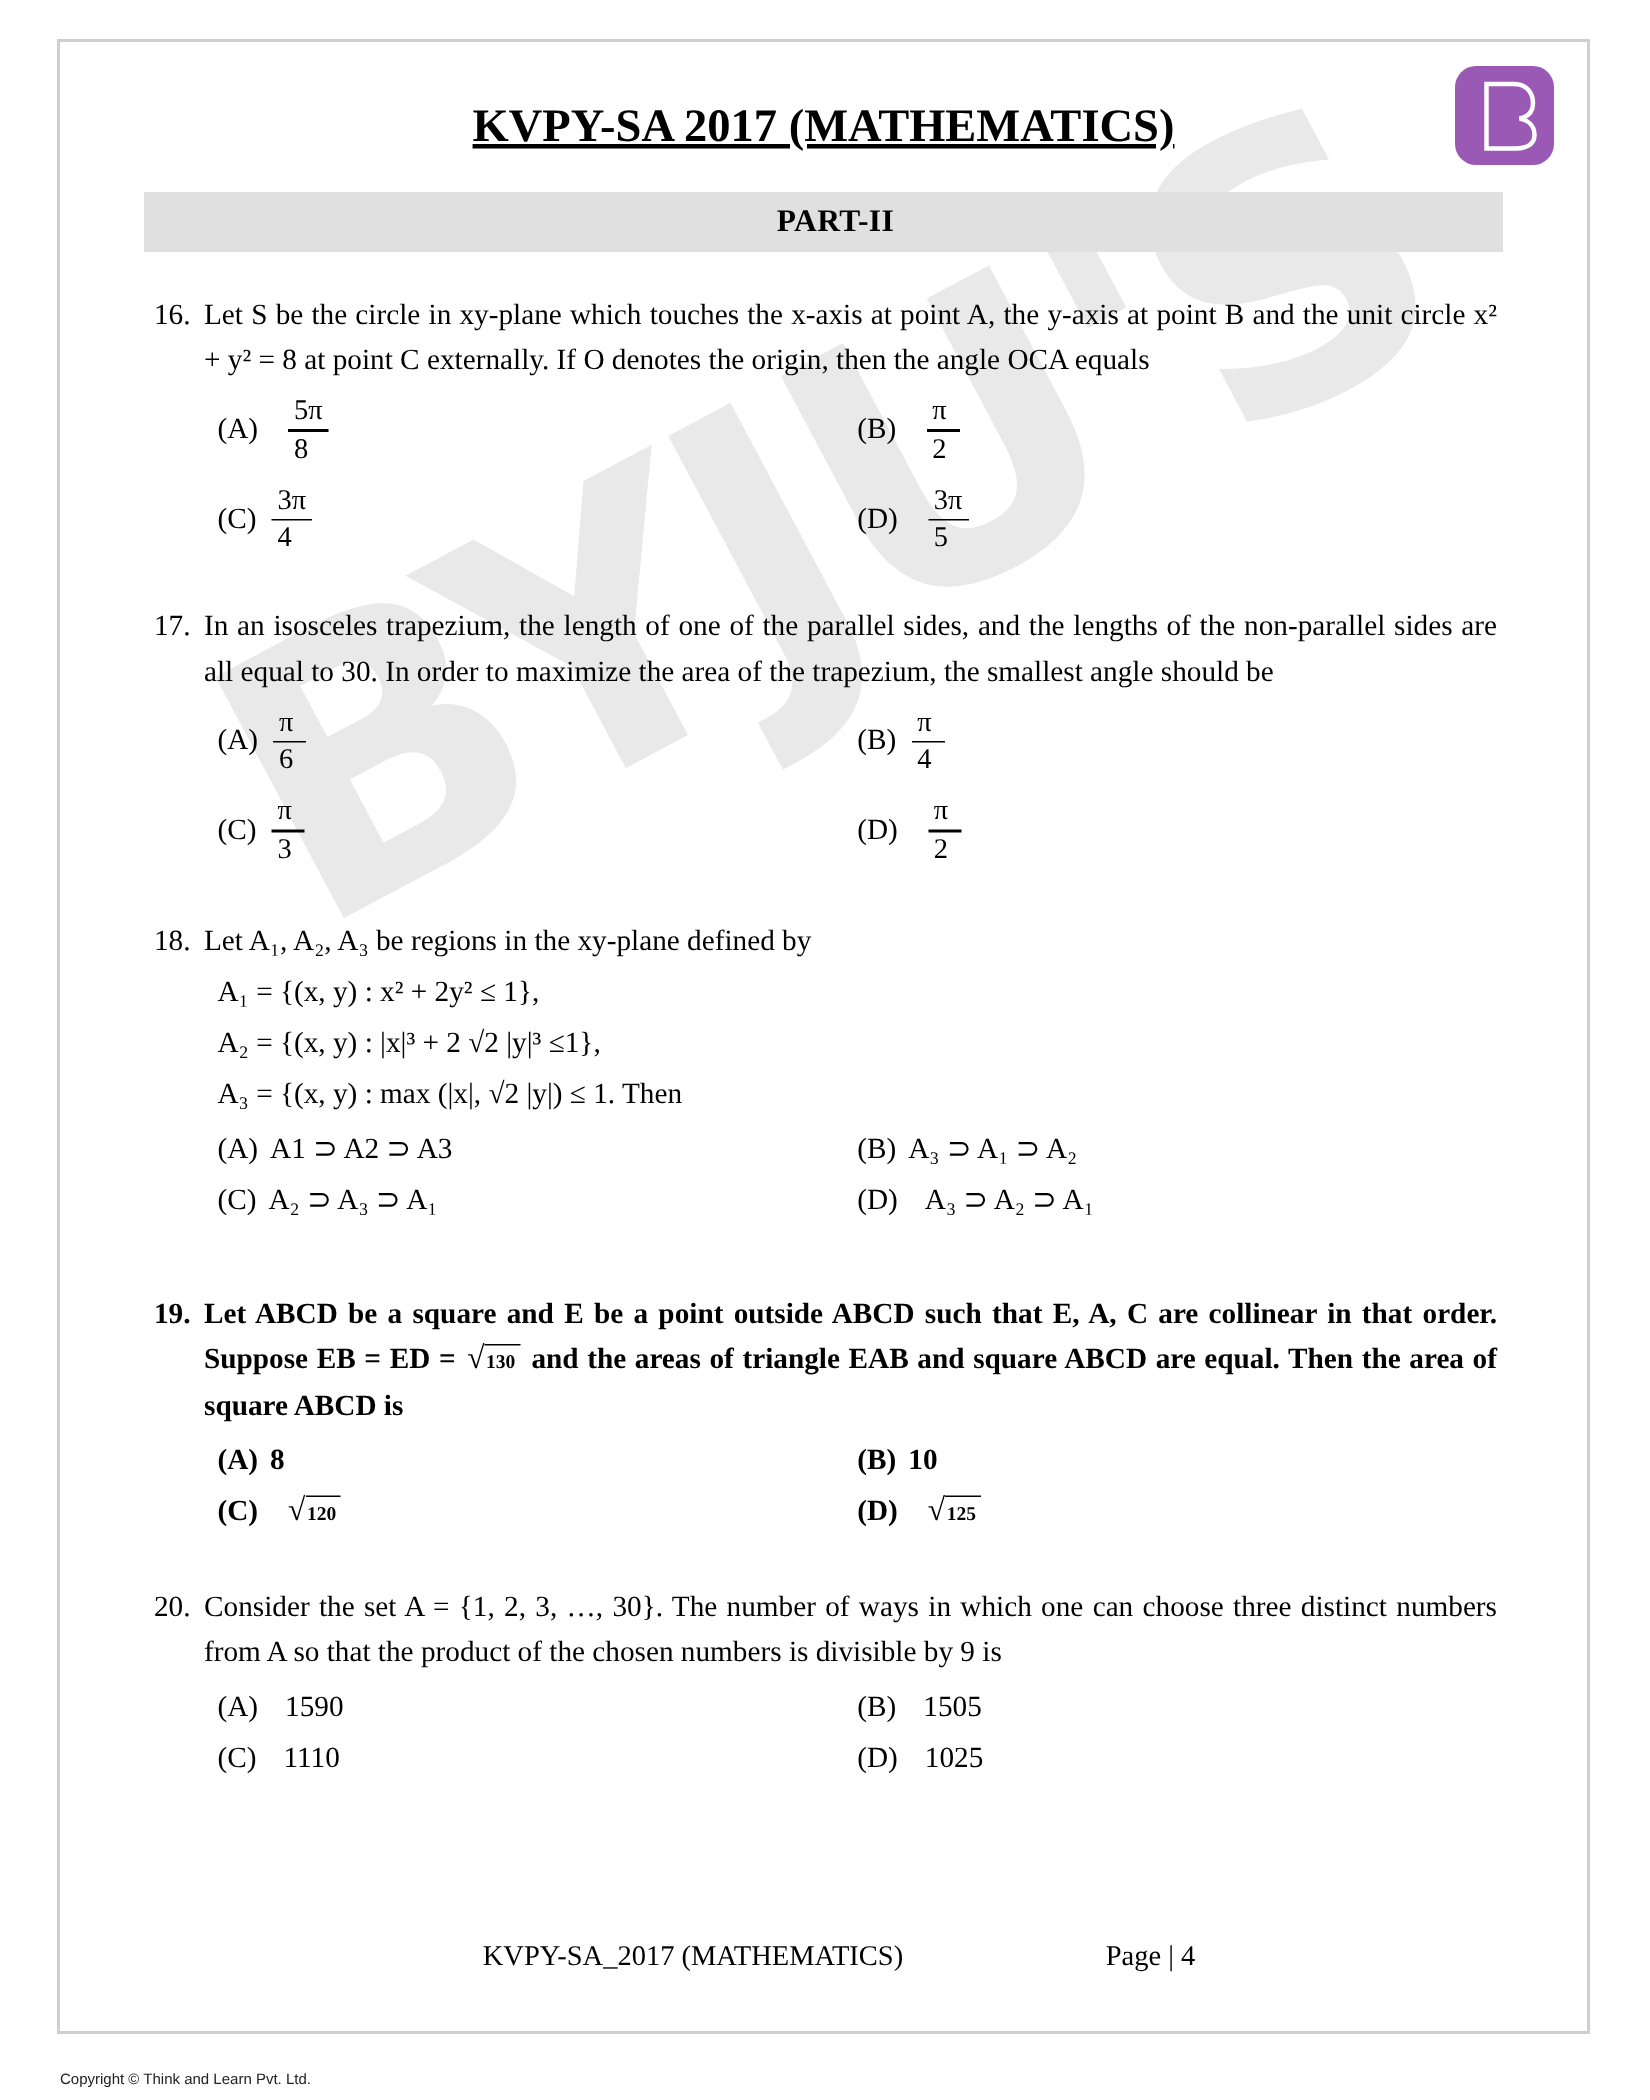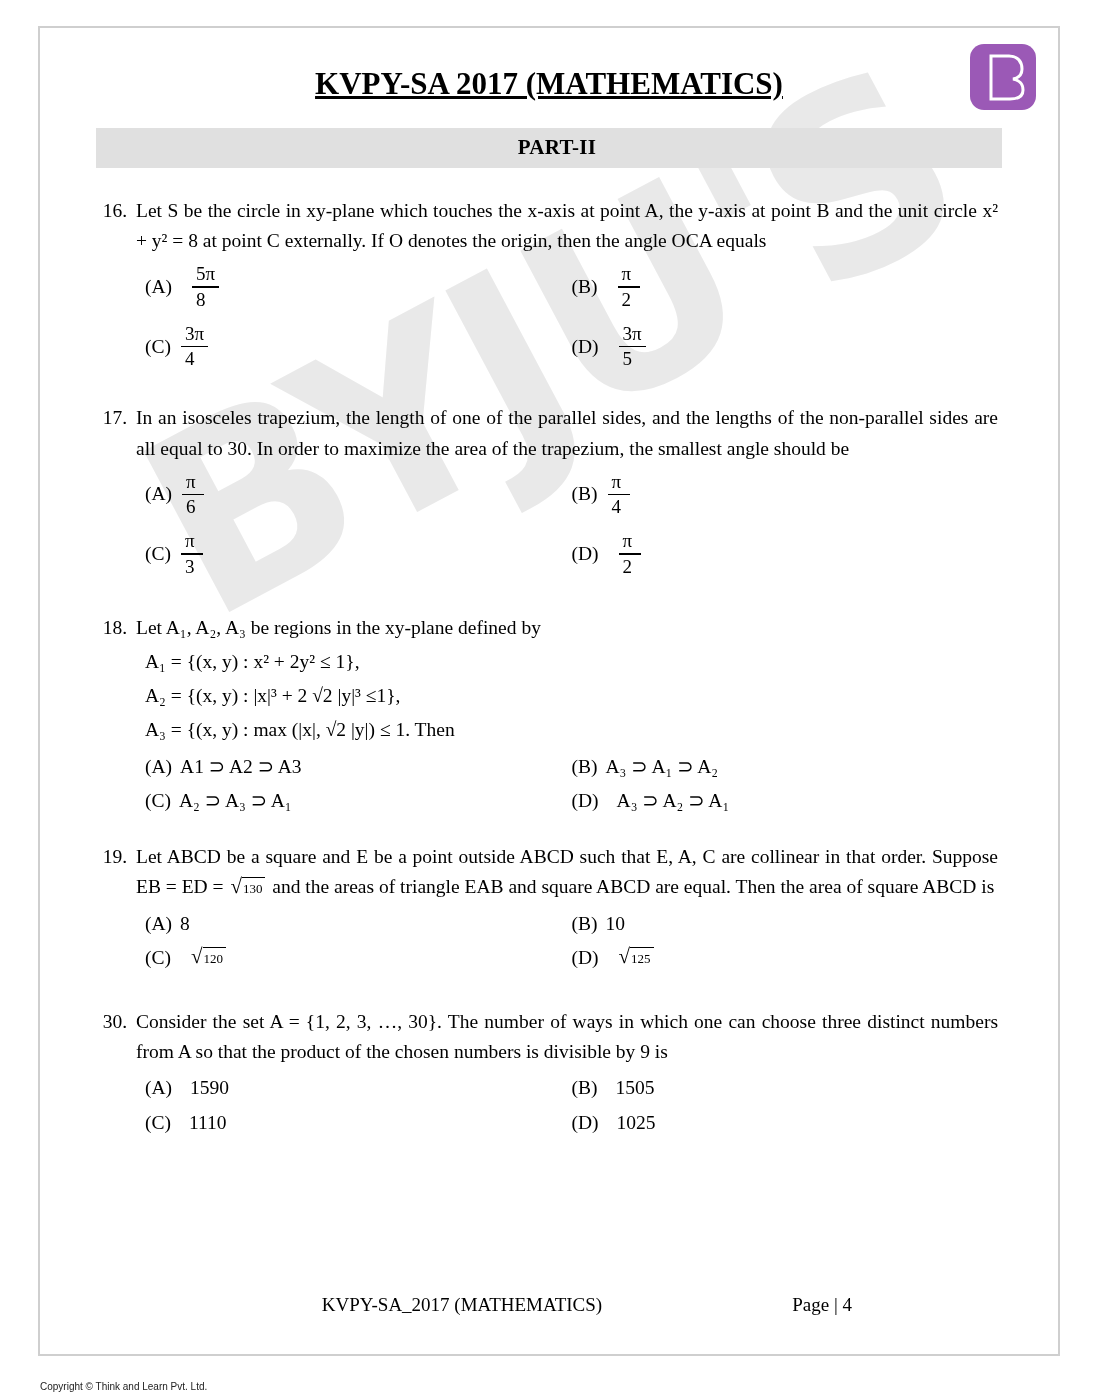--- a/index.html
+++ b/index.html
@@ -157,21 +157,21 @@
   .footer {
     position: absolute;
     left: 0;
     right: 4px;
     bottom: 38px;
     display: flex;
     justify-content: center;
     font-size: 19px;
   }
   .footer .fcenter { width: 440px; text-align: center; }
-  .footer .fright { width: 170px; text-align: right; }
+  .footer .fright { width: 170px; text-align: center; }
   .copyright {
     position: absolute;
     left: 40px;
     bottom: 8px;
     font-family: "Liberation Sans", sans-serif;
     font-size: 10px;
     color: #222;
     z-index: 5;
   }
   .spacer-sm { display: inline-block; width: 10px; }
@@ -334,21 +334,21 @@
           </div>
           <div class="opt">
             <span class="opt-lbl">(D)</span>
             <span class="spacer-sm"></span>
             <span class="opt-val">A₃ ⊃ A₂ ⊃ A₁</span>
           </div>
         </div>
       </div>
     </div>
 
-    <div class="q" style="margin-top:26px;">
+    <div class="q" style="margin-top:46px;font-weight:bold;">
       <div class="q-head">
         <div class="q-num">19.</div>
         <div class="q-text">
           <span>Let ABCD be a square and E be a point outside ABCD such that E, A, C are collinear in that order. Suppose EB = ED = </span><span class="sqrt">
               <span class="rad">√</span>
               <span class="rand">130</span>
             </span><span> and the areas of triangle EAB and square ABCD are equal. Then the area of square ABCD is</span>
         </div>
       </div>
       <div class="opts" style="margin-top:6px;">
@@ -378,21 +378,21 @@
                 <span class="rad">√</span>
                 <span class="rand">125</span>
               </span>
           </div>
         </div>
       </div>
     </div>
 
     <div class="q" style="margin-top:34px;">
       <div class="q-head">
-        <div class="q-num">30.</div>
+        <div class="q-num">20.</div>
         <div class="q-text">Consider the set A = {1, 2, 3, …, 30}. The number of ways in which one can choose three distinct numbers from A so that the product of the chosen numbers is divisible by 9 is</div>
       </div>
       <div class="opts" style="margin-top:6px;">
         <div class="opt-row">
           <div class="opt">
             <span class="opt-lbl">(A)</span>
             <span class="spacer-sm"></span>
             <span class="opt-val">1590</span>
           </div>
           <div class="opt">

